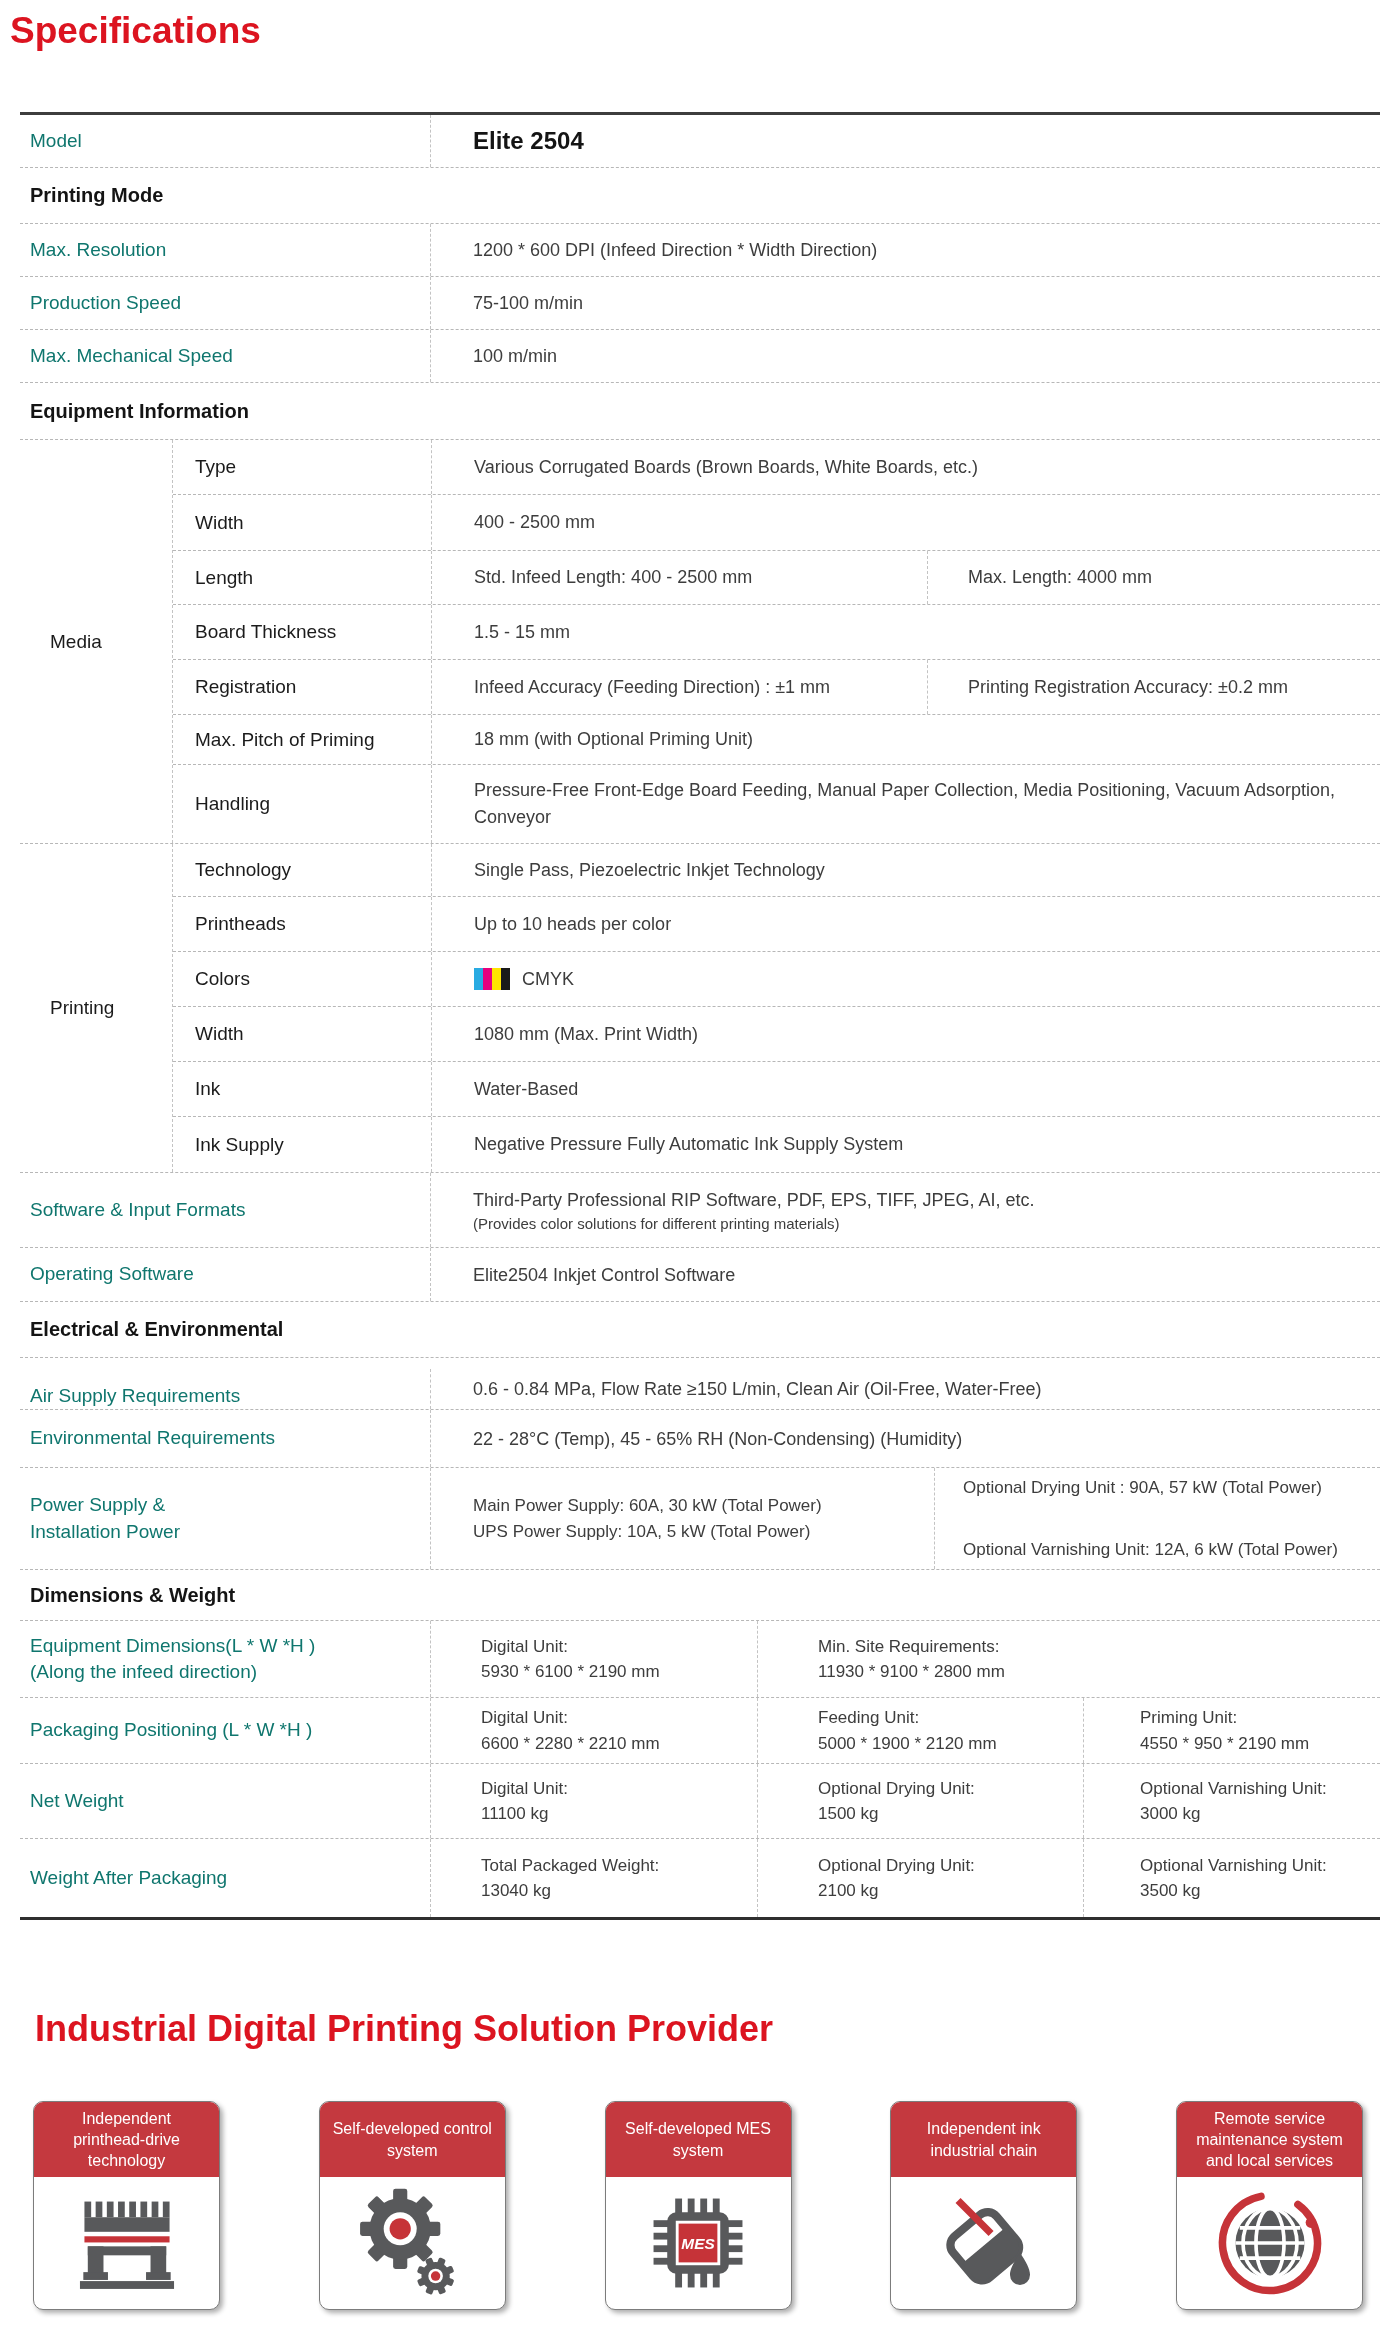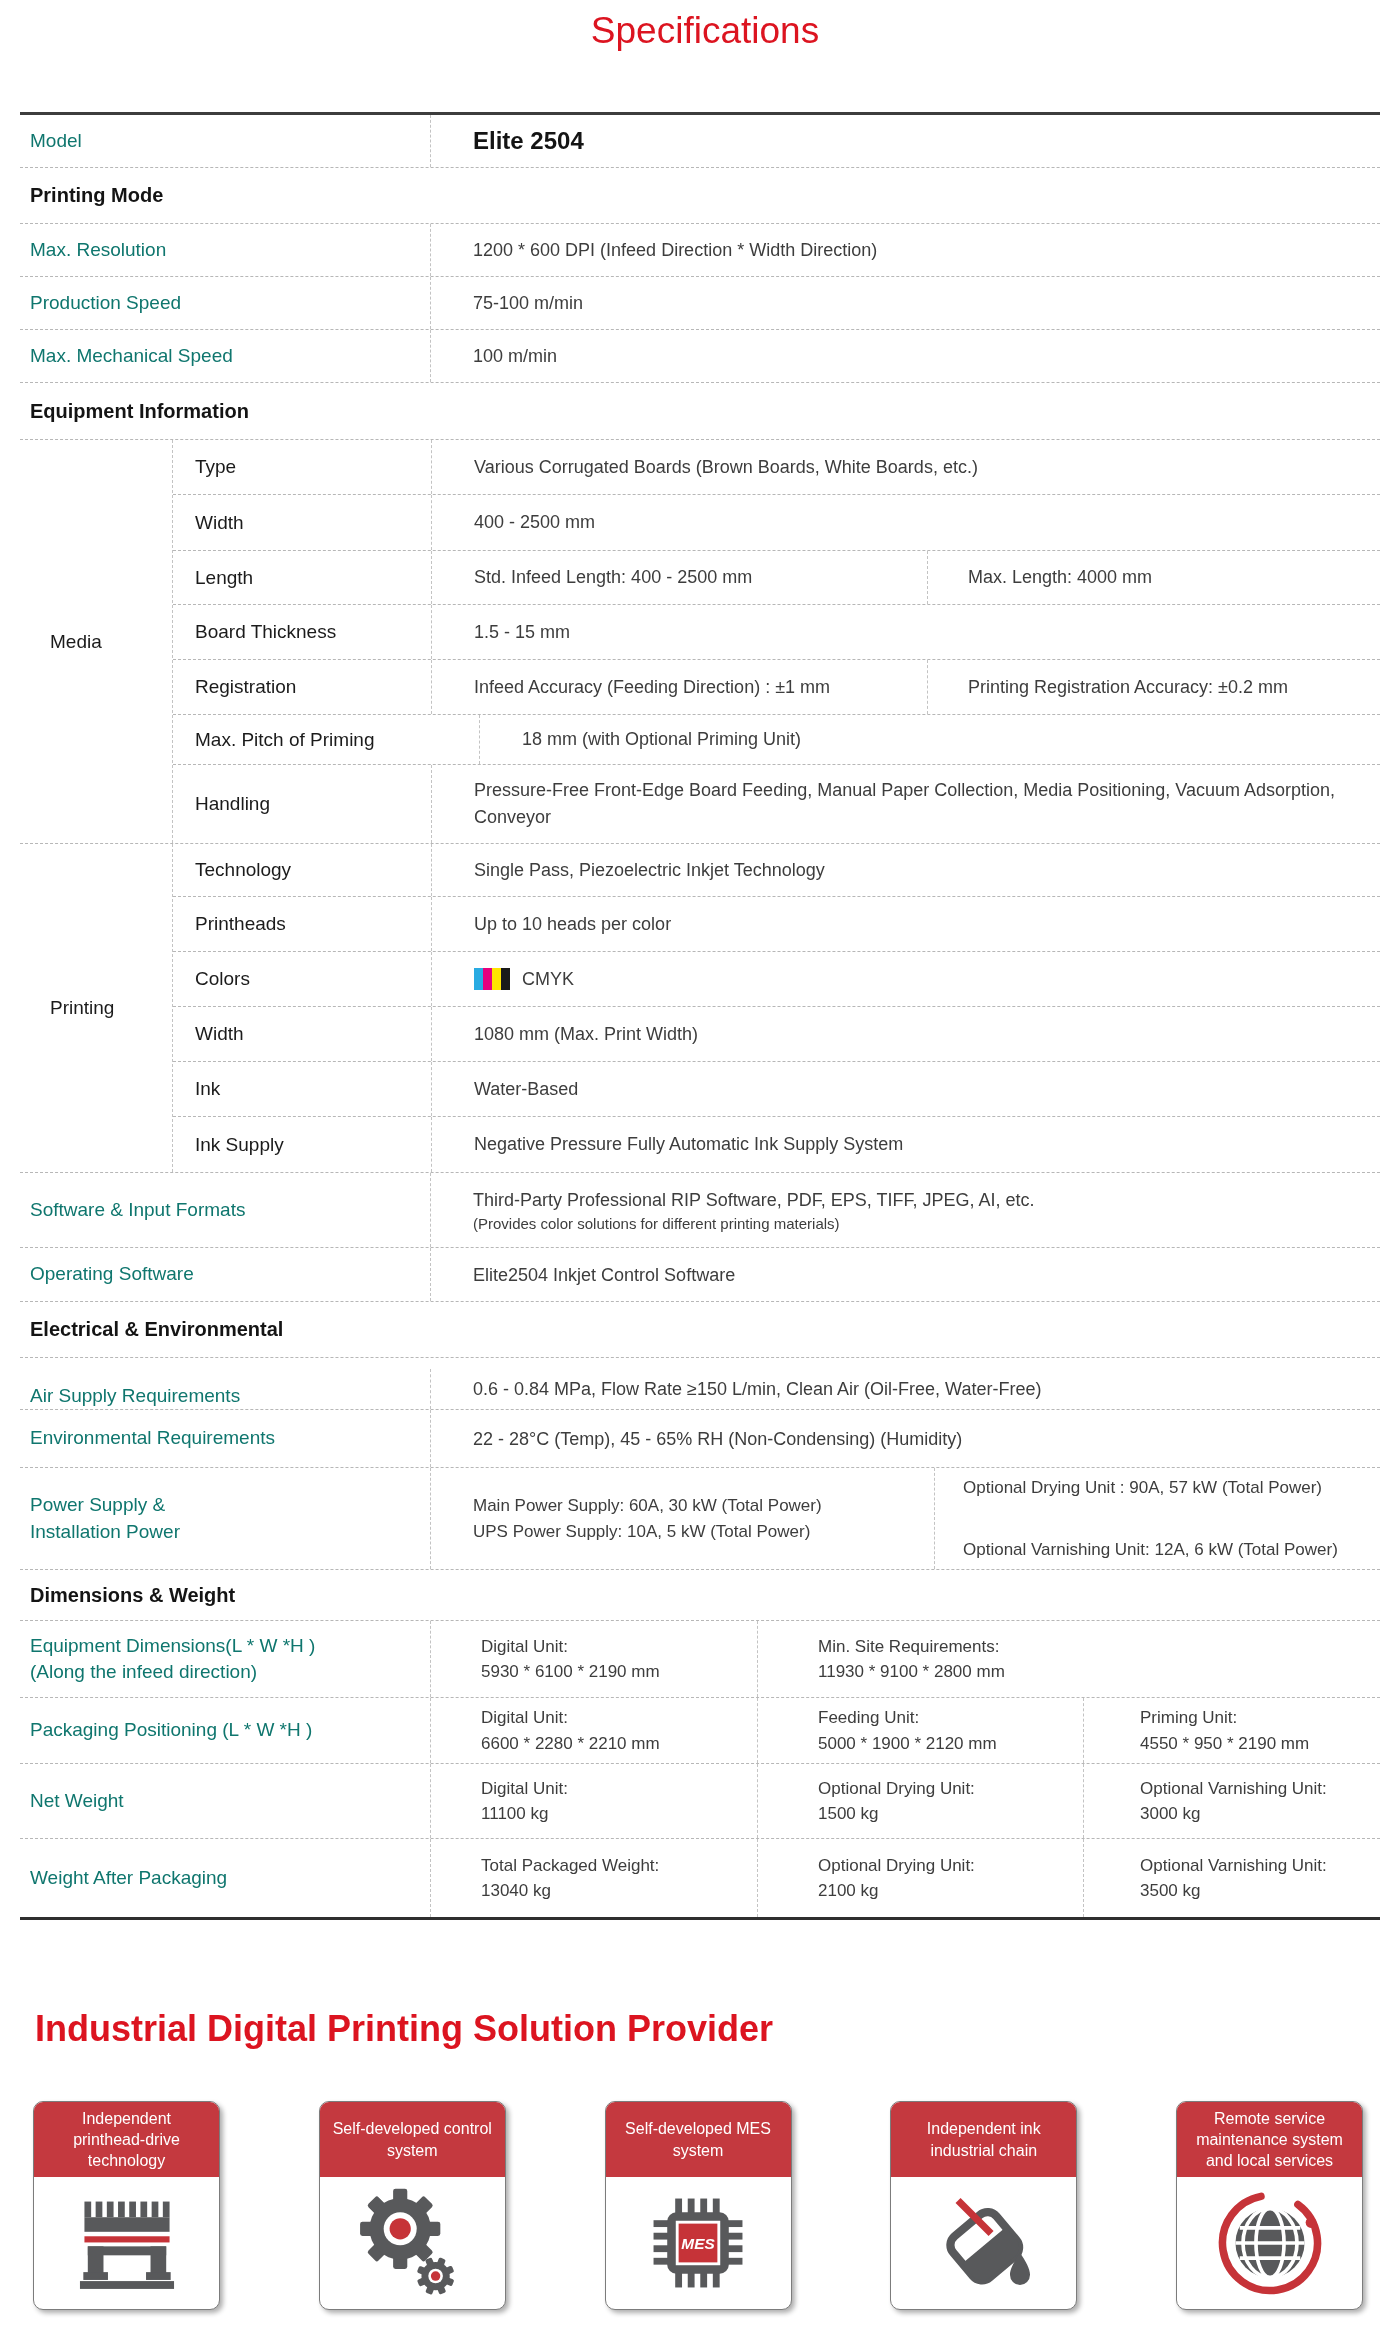--- a/index.html
+++ b/index.html
@@ -10,22 +10,22 @@
     --title-red:#dc1420;
     --header-red:#c4393f;
   }
   *{box-sizing:border-box;margin:0;padding:0;}
   body{
     width:1400px;height:2345px;margin:0;background:#fff;
     font-family:"Liberation Sans","DejaVu Sans",sans-serif;
     color:#222;overflow:hidden;position:relative;
   }
   .page-title{
-    color:var(--title-red);font-size:37px;font-weight:normal;
-    margin:8px 0 0 10px;line-height:1.25;text-align:center;
+    color:var(--title-red);font-size:37px;font-weight:bold;
+    margin:8px 0 0 10px;line-height:1.25;
   }
   
   .spec-table{
     margin:58px 20px 0 20px;
     border-top:3px solid #3d3d3d;
     border-bottom:3px solid #2e2e2e;
   }
   .r{display:flex;align-items:stretch;border-bottom:1px dashed var(--hline);}
   .r:last-child{border-bottom:none;}
   .lab{
@@ -76,21 +76,21 @@
   .pl50{padding-left:50px;}
   .pl60{padding-left:60px;}
   .pl56{padding-left:56px;}
   .pl28{padding-left:28px;gap:36px;}
   .pl40{padding-left:40px;}
   
   .h51{min-height:51px;} .h52{min-height:52px;align-items:flex-end;} .h53{min-height:53px;}
   .h54{min-height:54px;} .h55{min-height:55px;} .h56{min-height:56px;}
   .h57{min-height:57px;} .h58{min-height:58px;} .h62{min-height:62px;}
   .h75{min-height:75px;} .h77{min-height:77px;} .h78{min-height:78px;}
-  .h84{min-height:84px;} .h50{min-height:50px;gap:48px;}
+  .h84{min-height:84px;} .h50{min-height:50px;}
   
   .cmyk-wrap{display:flex;align-items:center;gap:12px;flex-direction:row;}
   .swatch{display:flex;}
   .sw{width:9px;height:22px;display:inline-block;}
   
   .solutions-title{
     color:var(--title-red);font-size:36px;font-weight:bold;
     margin:86px 0 0 35px;line-height:1.3;
   }
   .cards{

